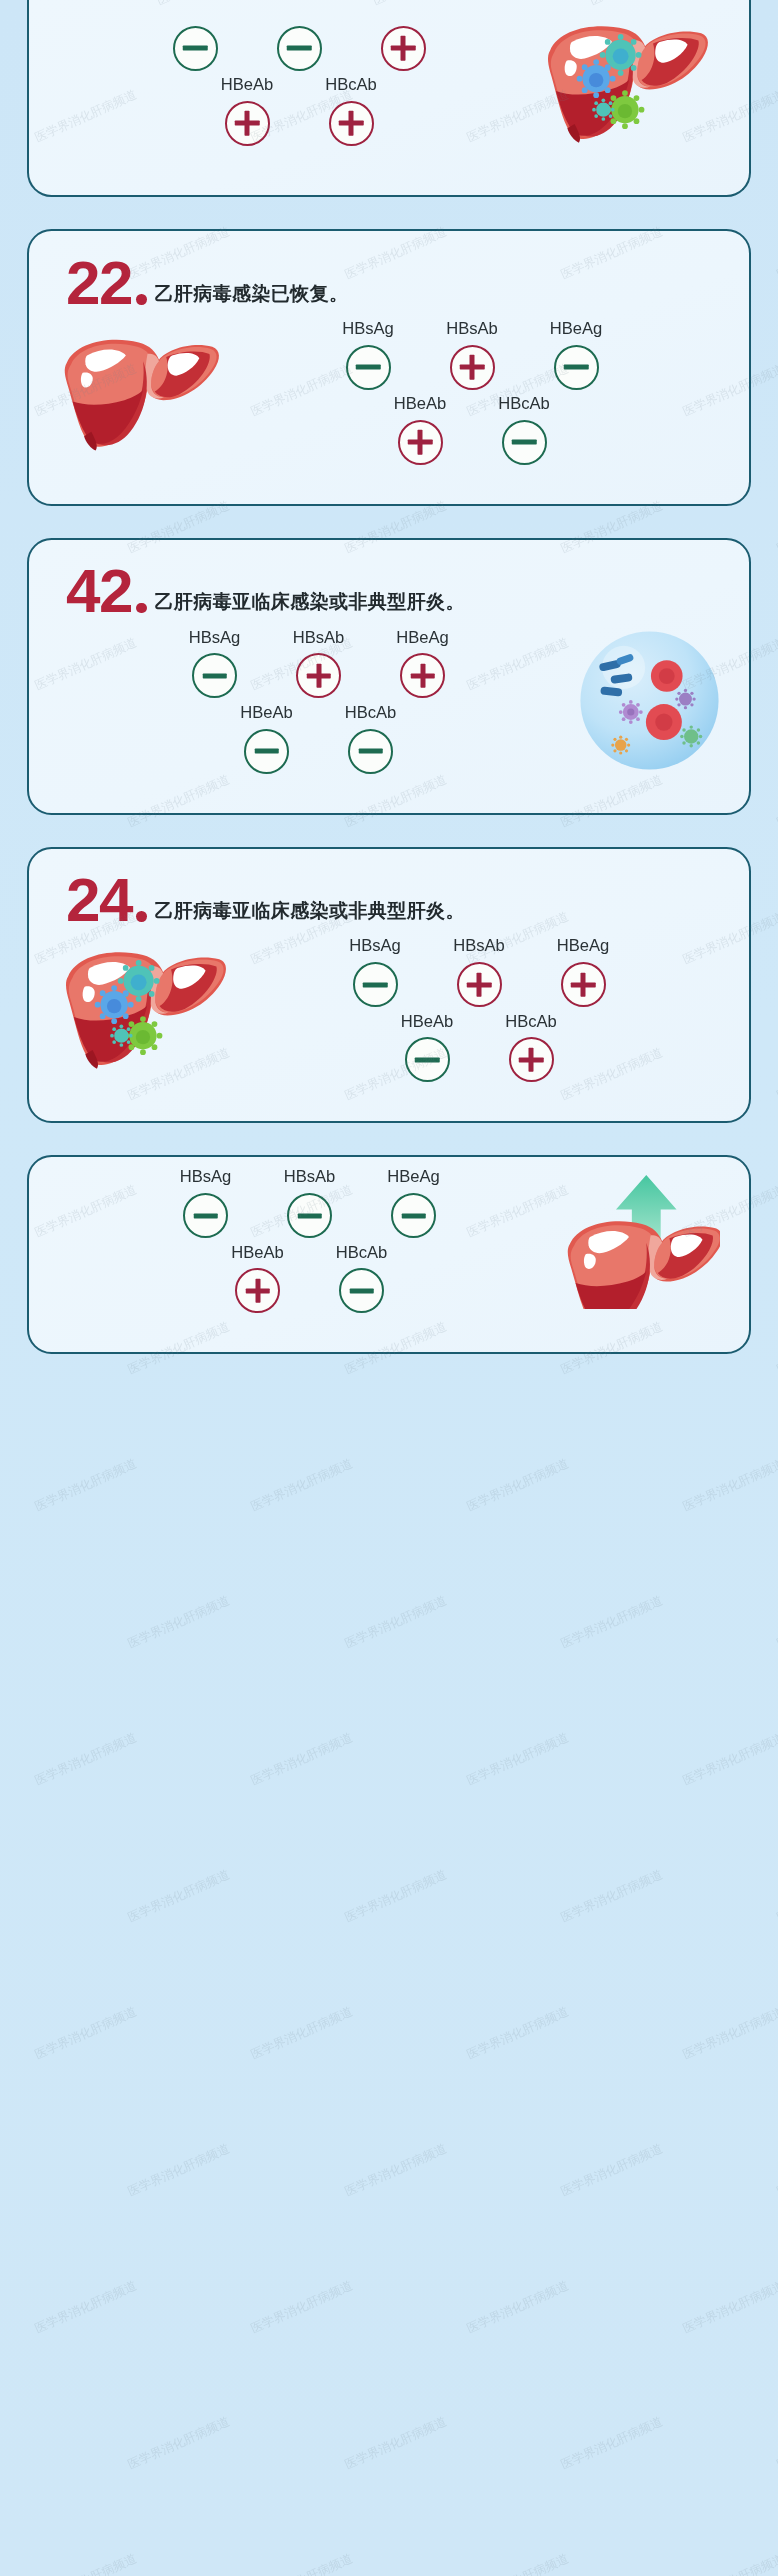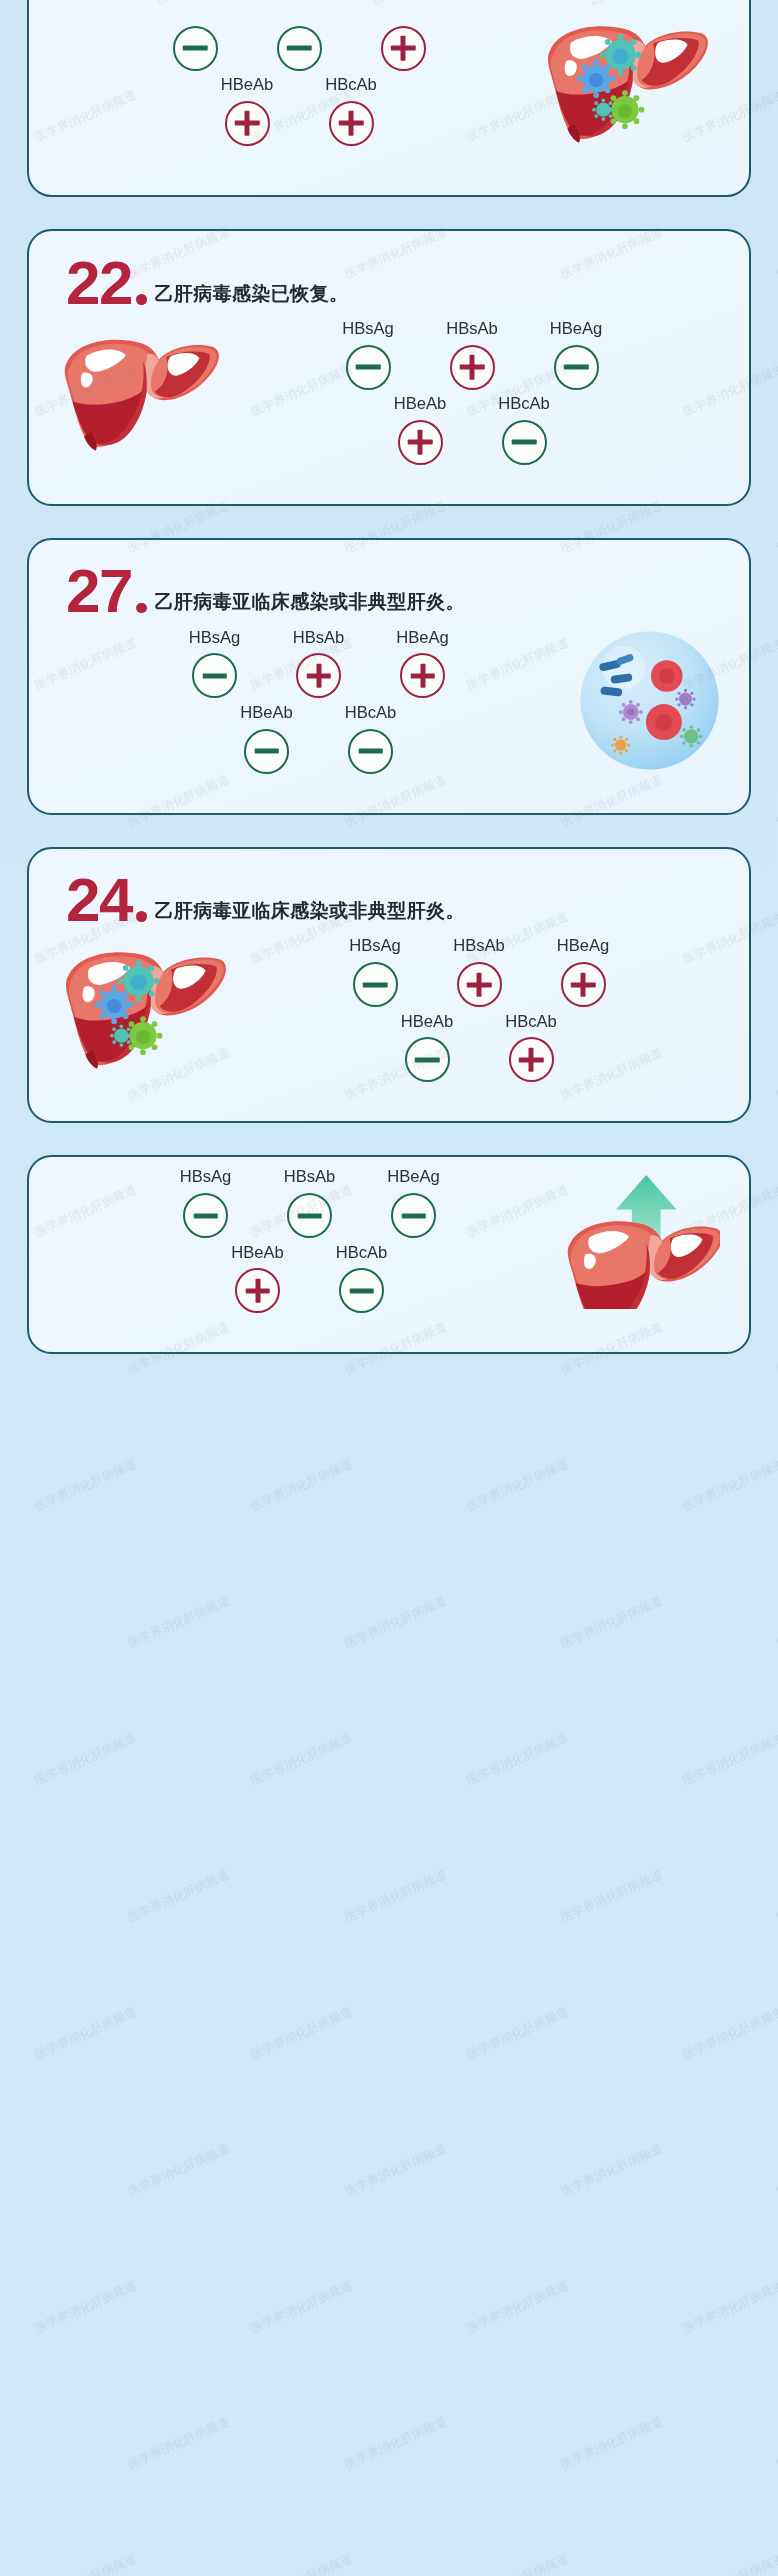--- a/index.html
+++ b/index.html
@@ -339,21 +339,21 @@
                 </div>
               </div>
             </div>
           </div>
         </div>
       </div>
       <div class="card">
         <div class="card-inner">
           <div class="card-head">
             <div class="card-num">
-              <span>27</span>
+              <span>42</span>
               <span class="dot"></span>
             </div>
             <div class="card-title">乙肝病毒亚临床感染或非典型肝炎。</div>
           </div>
           <div class="card-body img-right">
             <div class="art-col">
               <svg width="141" height="141" viewBox="0 0 196 196">
     <defs>
       <radialGradient id="bgrad" cx="38%" cy="32%" r="75%">
         <stop offset="0%" stop-color="#d9eefb"></stop>

